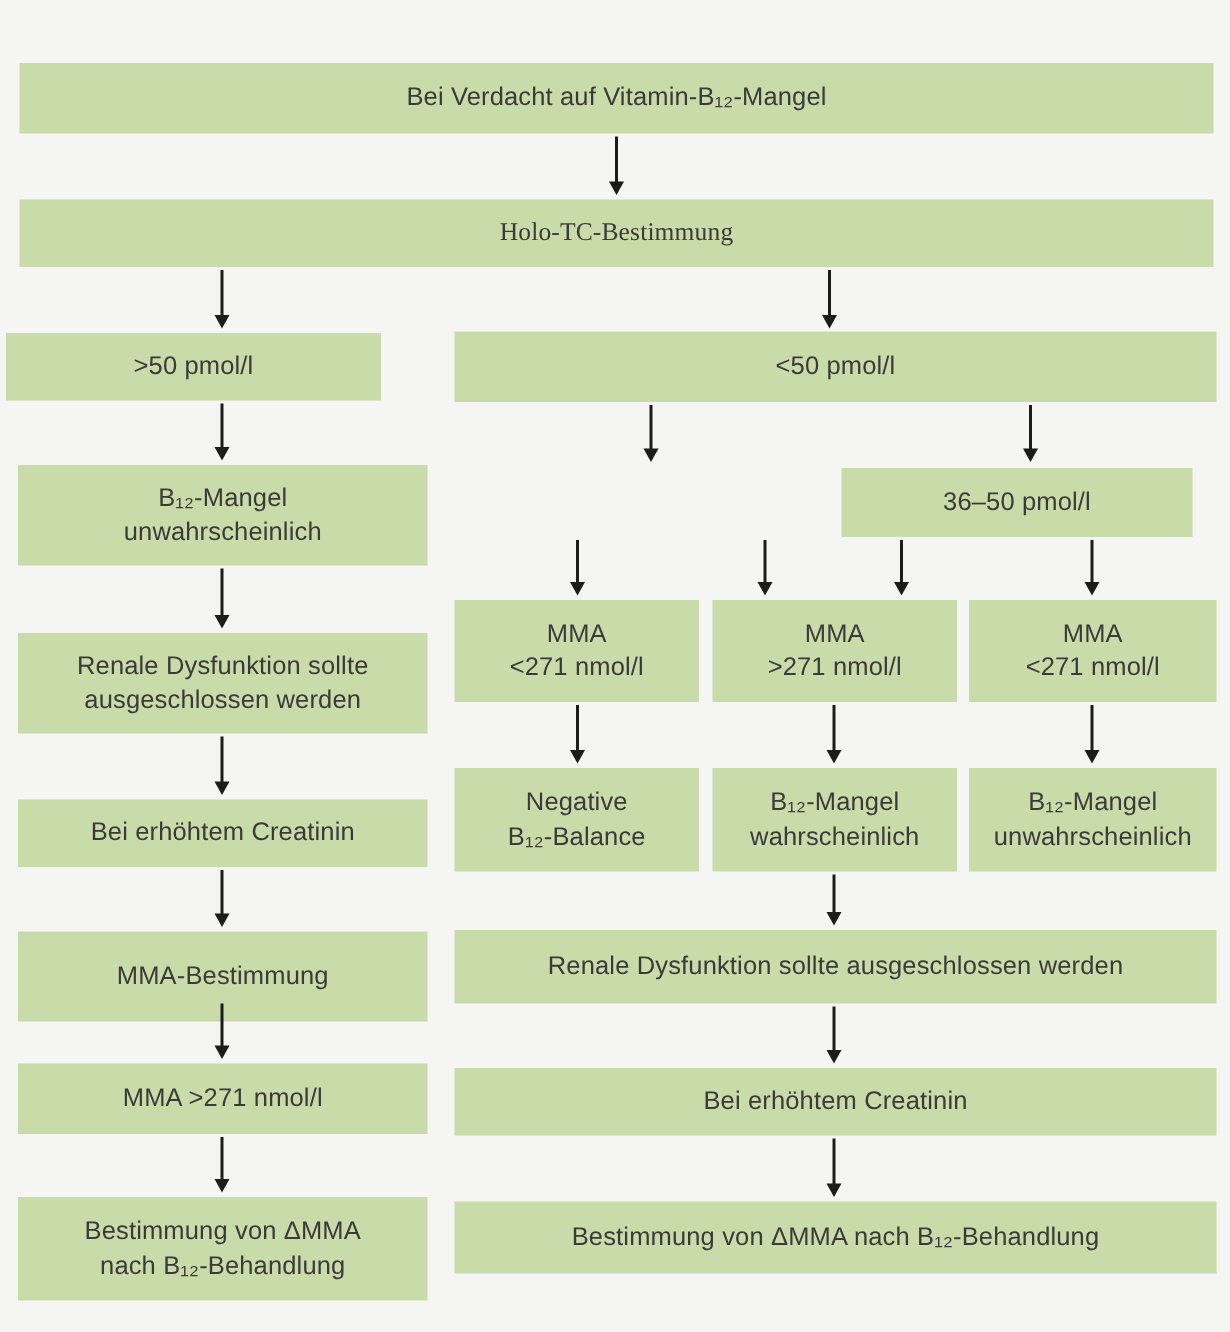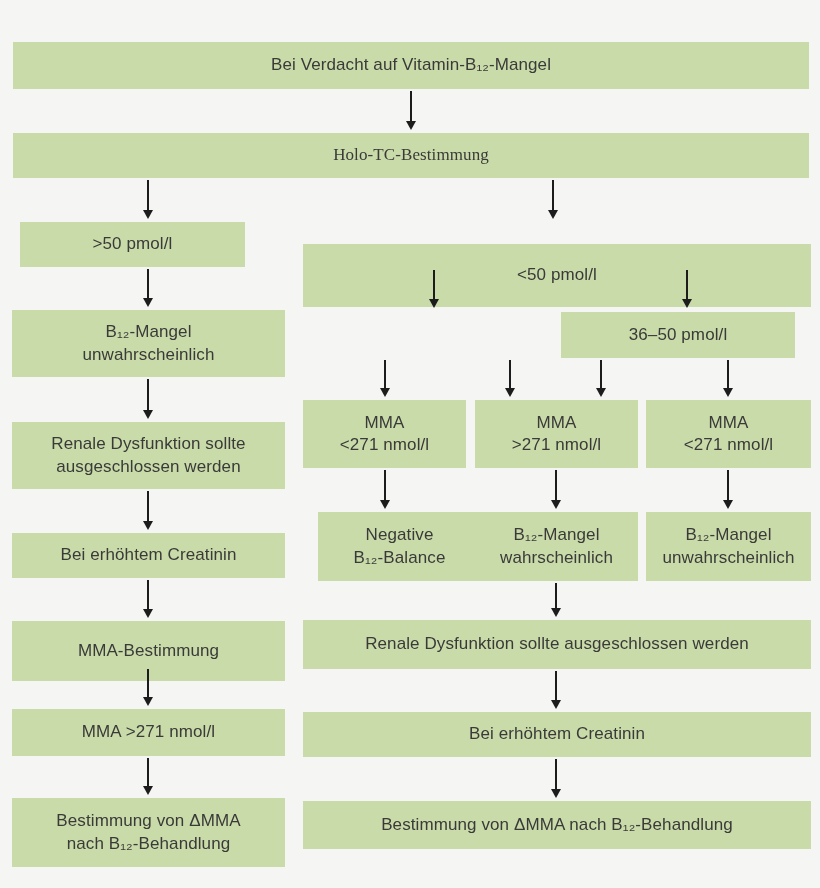--- a/index.html
+++ b/index.html
@@ -71,22 +71,22 @@
 
   <div class="node" style="left:13px; top:42px; width:796px; height:47px;">Bei Verdacht auf Vitamin-B₁₂-Mangel</div>
 
   <div class="arrow" style="left:406px; top:91px; height:39px;"></div>
 
   <div class="node" style="left:13px; top:133px; width:796px; height:45px;font-family:Liberation Serif, serif;">Holo-TC-Bestimmung</div>
 
   <div class="arrow" style="left:143px; top:180px; height:39px;"></div>
   <div class="arrow" style="left:548px; top:180px; height:39px;"></div>
 
-  <div class="node" style="left:20px; top:222px; width:225px; height:45px;">&gt;50 pmol/l</div>
-  <div class="node" style="left:303px; top:221px; width:508px; height:63px;margin-top:23px;">&lt;50 pmol/l</div>
+  <div class="node" style="left:4px; top:222px; width:250px; height:45px;">&gt;50 pmol/l</div>
+  <div class="node" style="left:303px; top:221px; width:508px; height:47px;">&lt;50 pmol/l</div>
 
   <div class="arrow" style="left:143px; top:269px; height:38px;"></div>
   <div class="arrow" style="left:429px; top:270px; height:38px;"></div>
   <div class="arrow" style="left:682px; top:270px; height:38px;"></div>
 
   <div class="node" style="left:12px; top:310px; width:273px; height:67px;">B₁₂-Mangel
 unwahrscheinlich</div>
   <div class="node" style="left:561px; top:312px; width:234px; height:46px;">36–50 pmol/l</div>
 
   <div class="arrow" style="left:143px; top:379px; height:40px;"></div>
@@ -103,21 +103,21 @@
 &gt;271 nmol/l</div>
   <div class="node" style="left:646px; top:400px; width:165px; height:68px;">MMA
 &lt;271 nmol/l</div>
 
   <div class="arrow" style="left:143px; top:491px; height:39px;"></div>
   <div class="arrow" style="left:380px; top:470px; height:39px;"></div>
   <div class="arrow" style="left:551px; top:470px; height:39px;"></div>
   <div class="arrow" style="left:723px; top:470px; height:39px;"></div>
 
   <div class="node" style="left:12px; top:533px; width:273px; height:45px;">Bei erhöhtem Creatinin</div>
-  <div class="node" style="left:318px; top:512px; width:163px; height:69px;">Negative
+  <div class="node" style="left:303px; top:512px; width:163px; height:69px;">Negative
 B₁₂-Balance</div>
   <div class="node" style="left:475px; top:512px; width:163px; height:69px;">B₁₂-Mangel
 wahrscheinlich</div>
   <div class="node" style="left:646px; top:512px; width:165px; height:69px;">B₁₂-Mangel
 unwahrscheinlich</div>
 
   <div class="arrow" style="left:143px; top:580px; height:38px;"></div>
   <div class="arrow" style="left:551px; top:583px; height:34px;"></div>
 
   <div class="node" style="left:12px; top:621px; width:273px; height:60px;">MMA-Bestimmung</div>

